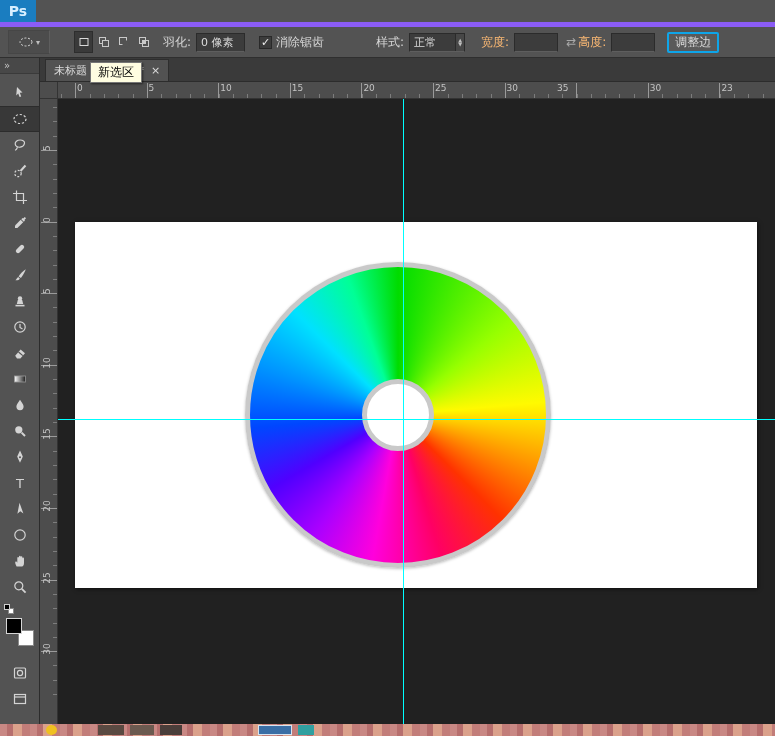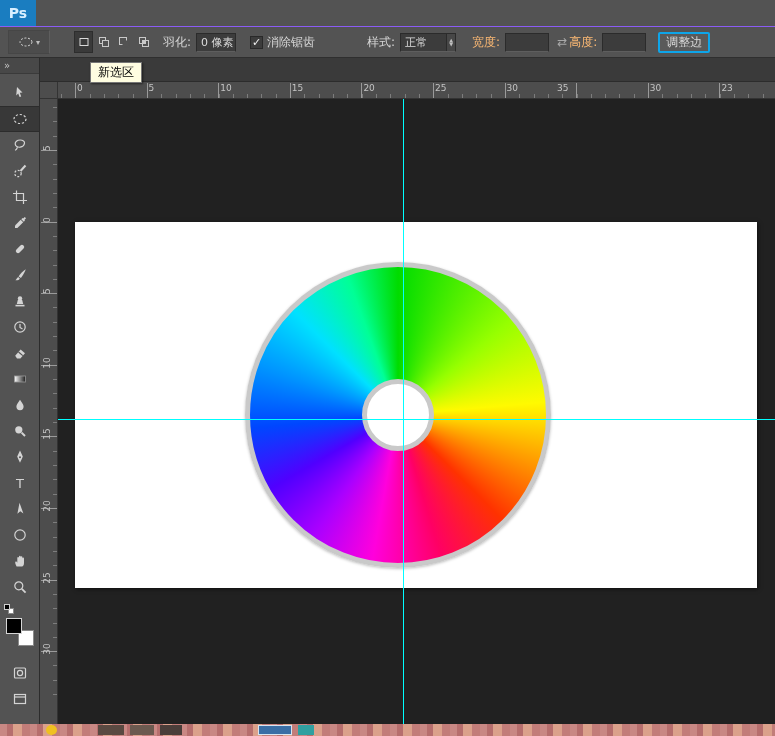--- a/index.html
+++ b/index.html
@@ -1,35 +1,35 @@
 <!DOCTYPE html>
 <html><head>
 <meta charset="utf-8">
 <style>
   html,body{margin:0;padding:0;background:#111;}
   *{box-sizing:border-box;font-family:"DejaVu Sans","Liberation Sans",sans-serif;}
   .app{position:relative;width:775px;height:736px;background:#282828;overflow:hidden;}
 
   
-  .menu-bar{display:flex;align-items:stretch;height:27px;background:#535353;border-bottom:1px solid #8b5cf6;}
+  .menu-bar{display:flex;align-items:stretch;height:27px;background:#535353;border-bottom:5px solid #8b5cf6;}
   .ps-logo{width:36px;display:flex;align-items:center;justify-content:center;background:#1a7dc0;color:#d8efff;font-weight:bold;font-size:14px;}
   .menus{display:flex;align-items:center;padding-left:10px;gap:2px;}
   .menu-item{color:#e2e2e2;font-size:12px;padding:4px 8px;cursor:default;white-space:nowrap;}
 
   
   .options-bar{display:flex;align-items:center;height:31px;background:#535353;border-bottom:1px solid #2f2f2f;padding-left:8px;overflow:hidden;white-space:nowrap;}
   .preset-btn{display:flex;align-items:center;gap:2px;width:42px;height:24px;border:1px solid #464646;border-right:1px solid #5e5e5e;background:#4c4c4c;justify-content:center;}
   .preset-caret{color:#bdbdbd;font-size:8px;}
   .mode-group{display:flex;margin-left:24px;gap:1px;}
   .mode-btn{width:19px;height:22px;display:flex;align-items:center;justify-content:center;background:transparent;border:1px solid transparent;}
   .mode-btn.active{background:#3a3a3a;border:1px solid #2d2d2d;}
   .ob-label{color:#d6d6d6;font-size:12px;margin-left:10px;}
   .ob-label.dim{color:#fdba74;}
   .field{height:19px;background:#3c3c3c;border:1px solid #2b2b2b;border-bottom-color:#5e5e5e;color:#dcdcdc;font-size:11px;display:flex;align-items:center;padding:0 4px;}
-  .feather-field{width:40px;margin-left:5px;}
+  .feather-field{width:49px;margin-left:5px;}
   .checkbox{width:13px;height:13px;background:#3c3c3c;border:1px solid #292929;color:#f0f0f0;font-size:11px;line-height:11px;text-align:center;margin-left:14px;}
   .cb-label{color:#d6d6d6;font-size:12px;margin-left:4px;}
   .style-drop{width:56px;margin-left:5px;padding-right:0;justify-content:space-between;}
   .spinner{display:flex;flex-direction:column;border-left:1px solid #2b2b2b;height:100%;justify-content:center;padding:0 2px;background:#474747;}
   .spinner span{font-size:5px;color:#c0c0c0;line-height:4px;}
   .wh-field{width:44px;margin-left:5px;}
   .swap-icon{color:#a8a8a8;font-size:12px;margin-left:8px;}
   .refine-btn{margin-left:12px;height:21px;background:#5a5a5a;border:2px solid #0ea5e9;border-radius:2px;color:#dadada;font-size:12px;padding:0 6px;max-width:52px;overflow:hidden;}
 
   
@@ -302,20 +302,25 @@
             <svg width="16" height="16" viewBox="0 0 16 16">
               <rect x="2.5" y="3.5" width="11" height="9"></rect>
               <path d="M2.5 6 H13.5"></path>
             </svg>
           </div>
       </div>
     </div>
 
     <div class="doc-area">
       <div class="tab-bar">
+        <div class="doc-tab">
+          <span>未标题</span>
+          <span>(RGB/8) *</span>
+          <span class="tab-close">×</span>
+        </div>
         <div class="tooltip">新选区</div>
       </div>
 
       <div class="canvas-zone">
         <div class="ruler-corner"></div>
         <div class="h-ruler">
             <span class="hnum" style="left: 19px;">0</span>
             <span class="hnum" style="left: 90.6px;">5</span>
             <span class="hnum" style="left: 162.2px;">10</span>
             <span class="hnum" style="left: 233.8px;">15</span>

